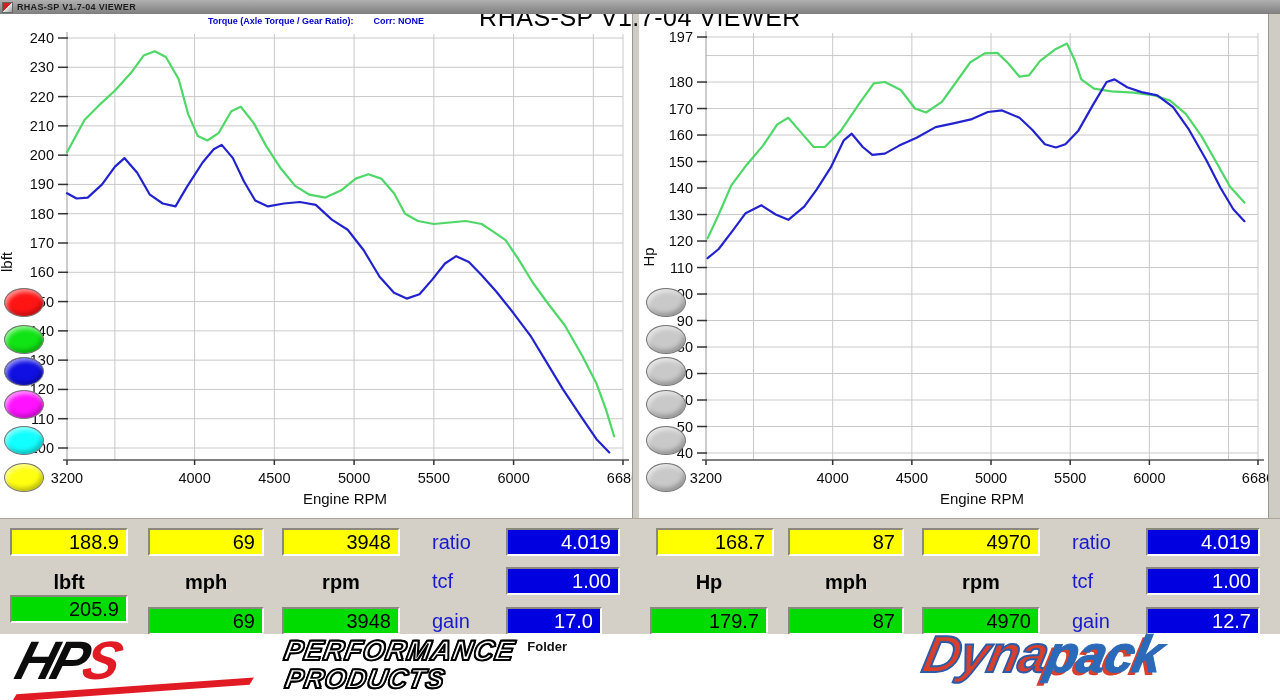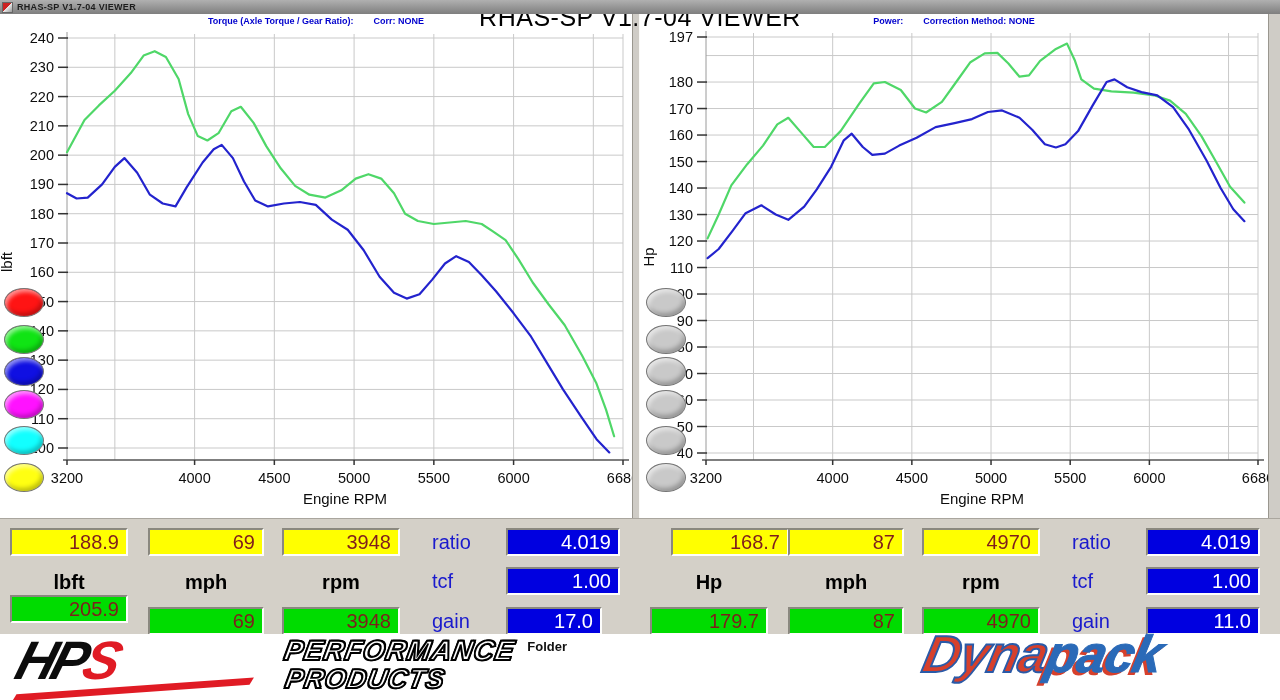--- a/index.html
+++ b/index.html
@@ -28,21 +28,21 @@
   .chart-svg{position:absolute;left:0;top:0;}
   .ytick-label,.xtick-label{font-size:14.5px;fill:#0d0d0d;}
   .axis-label{font-size:15px;fill:#0d0d0d;}
   
   .chan-btn{position:absolute;width:38px;height:27px;border-radius:50%;z-index:5;
     border:1px solid #777;box-shadow:inset 2px 3px 4px rgba(255,255,255,.55),inset -2px -3px 4px rgba(0,0,0,.25);}
   
   #readouts{position:absolute;left:0;top:518px;width:1280px;height:116px;
     background:#d4d0c8;border-top:1px solid #aaa69e;box-sizing:border-box;z-index:4;}
   .rbox{position:absolute;height:28px;box-sizing:border-box;font-size:20px;
-    display:flex;align-items:center;justify-content:flex-end;padding-right:7px;color:#7f1d1d;
+    display:flex;align-items:center;justify-content:flex-end;padding-right:7px;color:#000000;
     border-top:2px solid #8a887f;border-left:2px solid #8a887f;border-bottom:2px solid #fdfdfb;border-right:2px solid #fdfdfb;}
   .rbox.yellow{background:#ffff00;}
   .rbox.green{background:#00dc00;}
   .rbox.blue{background:#0000e0;color:#fff;}
   .unit-label{position:absolute;height:30px;display:flex;align-items:center;justify-content:center;
     font-size:20px;font-weight:bold;color:#000;}
   .stat-label{position:absolute;height:28px;display:flex;align-items:center;
     font-size:20px;color:#1a1acd;}
   
   #footer{position:absolute;left:0;top:634px;width:1280px;height:66px;background:#fff;z-index:4;}
@@ -160,23 +160,20 @@
         <text x="345" y="490" text-anchor="middle" class="axis-label">Engine RPM</text>
         <text transform="translate(12,248) rotate(-90)" text-anchor="middle" class="axis-label">lbft</text>
         <path d="M67.0,138.2 L84.5,106.0 L98.9,91.4 L114.8,76.7 L130.8,59.1 L143.6,41.6 L154.7,37.2 L165.9,43.0 L178.6,65.0 L188.2,100.1 L197.8,122.1 L207.4,126.5 L218.5,119.2 L231.3,97.2 L240.8,92.8 L253.6,108.9 L266.4,132.4 L280.7,154.3 L295.1,171.9 L309.4,180.7 L325.4,183.6 L341.3,176.3 L355.7,164.6 L368.4,160.2 L381.2,164.6 L394.0,179.2 L405.1,199.7 L417.9,207.0 L433.8,210.0 L449.8,208.5 L465.7,207.0 L481.7,210.0 L492.9,217.3 L505.6,226.1 L518.4,245.1 L532.7,268.5 L548.7,290.5 L564.6,311.0 L582.2,341.8 L596.5,369.6 L606.1,395.9 L614.1,422.3" fill="none" stroke="#4fd768" stroke-width="2.2" stroke-linejoin="round" stroke-linecap="round"></path>
         <path d="M67.0,179.2 L76.6,184.5 L87.7,183.6 L102.1,170.4 L114.8,152.9 L124.4,144.1 L137.2,158.7 L149.9,180.7 L162.7,189.5 L175.5,192.4 L186.6,173.4 L202.6,148.5 L213.7,135.3 L221.7,130.9 L232.9,144.1 L244.0,167.5 L255.2,186.5 L268.0,192.4 L283.9,189.5 L299.9,188.0 L315.8,190.9 L331.8,205.6 L347.7,215.8 L363.7,236.3 L379.6,262.7 L394.0,278.8 L406.7,284.6 L419.5,280.3 L432.2,265.6 L445.0,249.5 L456.2,242.2 L468.9,248.0 L481.7,261.2 L496.0,277.3 L513.6,299.3 L531.1,322.7 L547.1,349.1 L563.0,375.4 L580.6,401.8 L596.5,425.2 L609.3,438.4" fill="none" stroke="#2323cd" stroke-width="2.2" stroke-linejoin="round" stroke-linecap="round"></path>
       </svg>
   </div>
 
   <div id="divider"></div>
 
   <div id="right-panel" class="panel">
-    <div class="chart-header">
-      <span>Power:</span><span class="hdr2">Correction Method: NONE</span>
-    </div>
     <svg class="chart-svg" id="svg-right" width="628" height="504">
         <line x1="66" y1="23" x2="618" y2="23" stroke="#c9c9c9" stroke-width="1"></line>
         <line x1="66" y1="41.547770700636946" x2="618" y2="41.547770700636946" stroke="#c9c9c9" stroke-width="1"></line>
         <line x1="66" y1="68.04458598726114" x2="618" y2="68.04458598726114" stroke="#c9c9c9" stroke-width="1"></line>
         <line x1="66" y1="94.54140127388536" x2="618" y2="94.54140127388536" stroke="#c9c9c9" stroke-width="1"></line>
         <line x1="66" y1="121.03821656050955" x2="618" y2="121.03821656050955" stroke="#c9c9c9" stroke-width="1"></line>
         <line x1="66" y1="147.53503184713375" x2="618" y2="147.53503184713375" stroke="#c9c9c9" stroke-width="1"></line>
         <line x1="66" y1="174.03184713375796" x2="618" y2="174.03184713375796" stroke="#c9c9c9" stroke-width="1"></line>
         <line x1="66" y1="200.52866242038218" x2="618" y2="200.52866242038218" stroke="#c9c9c9" stroke-width="1"></line>
         <line x1="66" y1="227.02547770700636" x2="618" y2="227.02547770700636" stroke="#c9c9c9" stroke-width="1"></line>
@@ -279,35 +276,35 @@
     <div class="rbox green" style="left:10px;top:76px;width:118px">205.9</div>
     <div class="rbox green" style="left:148px;top:88px;width:116px">69</div>
     <div class="rbox green" style="left:282px;top:88px;width:118px">3948</div>
     <div class="stat-label" style="left:432px;top:9px">ratio</div>
     <div class="stat-label" style="left:432px;top:48px">tcf</div>
     <div class="stat-label" style="left:432px;top:88px">gain</div>
     <div class="rbox blue" style="left:506px;top:9px;width:114px">4.019</div>
     <div class="rbox blue" style="left:506px;top:48px;width:114px">1.00</div>
     <div class="rbox blue" style="left:506px;top:88px;width:96px">17.0</div>
 
-    <div class="rbox yellow" style="left:671px;top:9px;width:118px">168.7</div>
+    <div class="rbox yellow" style="left:656px;top:9px;width:118px">168.7</div>
     <div class="rbox yellow" style="left:788px;top:9px;width:116px">87</div>
     <div class="rbox yellow" style="left:922px;top:9px;width:118px">4970</div>
     <div class="unit-label" style="left:650px;top:48px;width:118px">Hp</div>
     <div class="unit-label" style="left:788px;top:48px;width:116px">mph</div>
     <div class="unit-label" style="left:922px;top:48px;width:118px">rpm</div>
     <div class="rbox green" style="left:650px;top:88px;width:118px">179.7</div>
     <div class="rbox green" style="left:788px;top:88px;width:116px">87</div>
     <div class="rbox green" style="left:922px;top:88px;width:118px">4970</div>
     <div class="stat-label" style="left:1072px;top:9px">ratio</div>
     <div class="stat-label" style="left:1072px;top:48px">tcf</div>
     <div class="stat-label" style="left:1072px;top:88px">gain</div>
     <div class="rbox blue" style="left:1146px;top:9px;width:114px">4.019</div>
     <div class="rbox blue" style="left:1146px;top:48px;width:114px">1.00</div>
-    <div class="rbox blue" style="left:1146px;top:88px;width:114px">11.0</div>
+    <div class="rbox blue" style="left:1146px;top:88px;width:114px">12.7</div>
   </div>
 
   <div id="footer">
     <div id="hps-logo">
       <div id="hps-swoosh"></div>
       <div id="hps-text"><span class="hp">HP</span><span class="s">S</span></div>
     </div>
     <div id="perf-text">
       <div class="l1">PERFORMANCE</div>
       <div class="l2">PRODUCTS</div>

